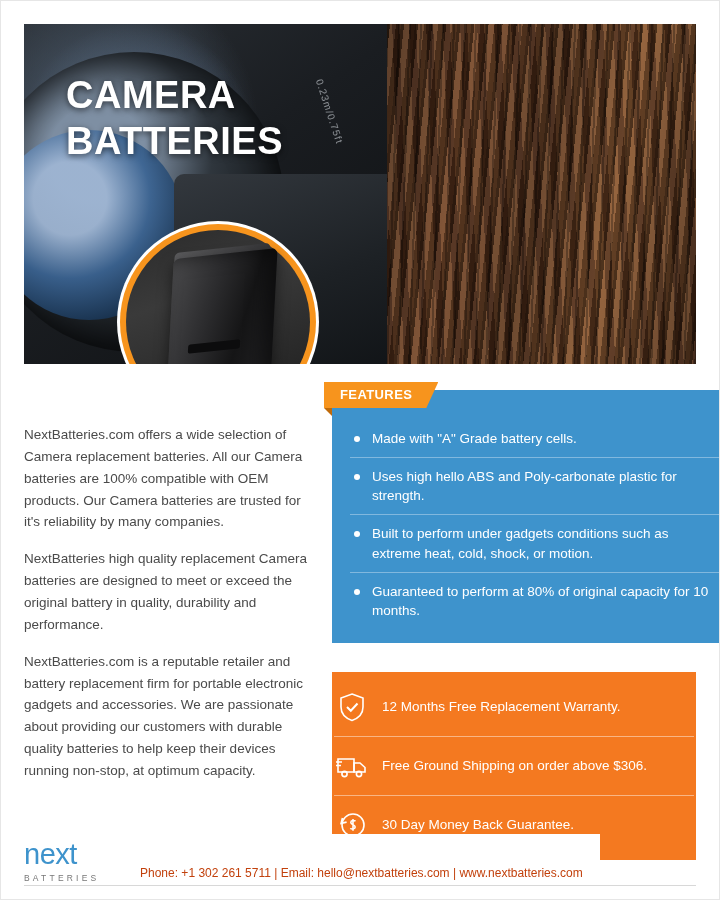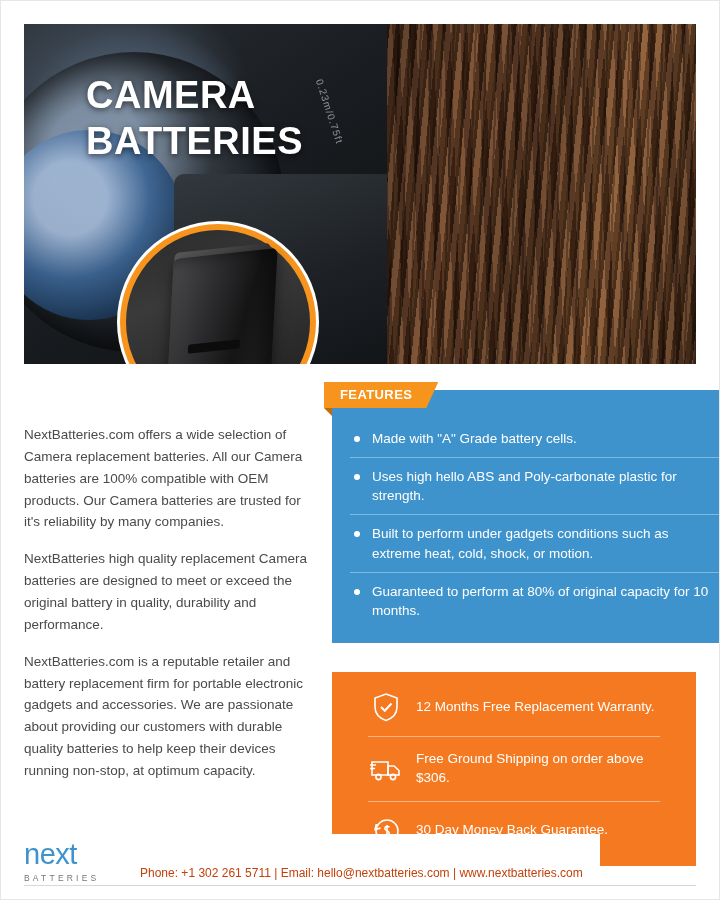--- a/index.html
+++ b/index.html
@@ -87,21 +87,21 @@
     border: 3px solid rgba(255,255,255,.08);
   }
   .cam-lug {
     position:absolute; left:238px; top:272px;
     width:34px; height:34px; border-radius:50%;
     background: radial-gradient(circle at 40% 35%, #5a6169, #15181c 72%);
     border: 4px solid #3a4047;
   }
   .hero-title {
     position:absolute;
-    left: 62px; top: 48px;
+    left: 42px; top: 48px;
     color: #ffffff;
     font-size: 38px;
     font-weight: bold;
     line-height: 1.22;
     letter-spacing: .5px;
     text-shadow: 0 2px 6px rgba(0,0,0,.6);
     z-index: 5;
   }
   .batt-circle {
     position:absolute;
@@ -198,21 +198,21 @@
     border-radius: 50%;
     background: #ffffff;
   }
 
   
   .guarantees {
     position:absolute;
     left: 332px; top: 672px;
     width: 364px;
     background: #F47920;
-    padding: 6px 36px;
+    padding: 6px 2px;
   }
   .g-row {
     display: flex;
     align-items: center;
     gap: 14px;
     padding: 13px 2px;
     border-bottom: 1px solid rgba(255,255,255,.45);
     min-height: 52px;
   }
   .g-row:last-child { border-bottom: none; }

